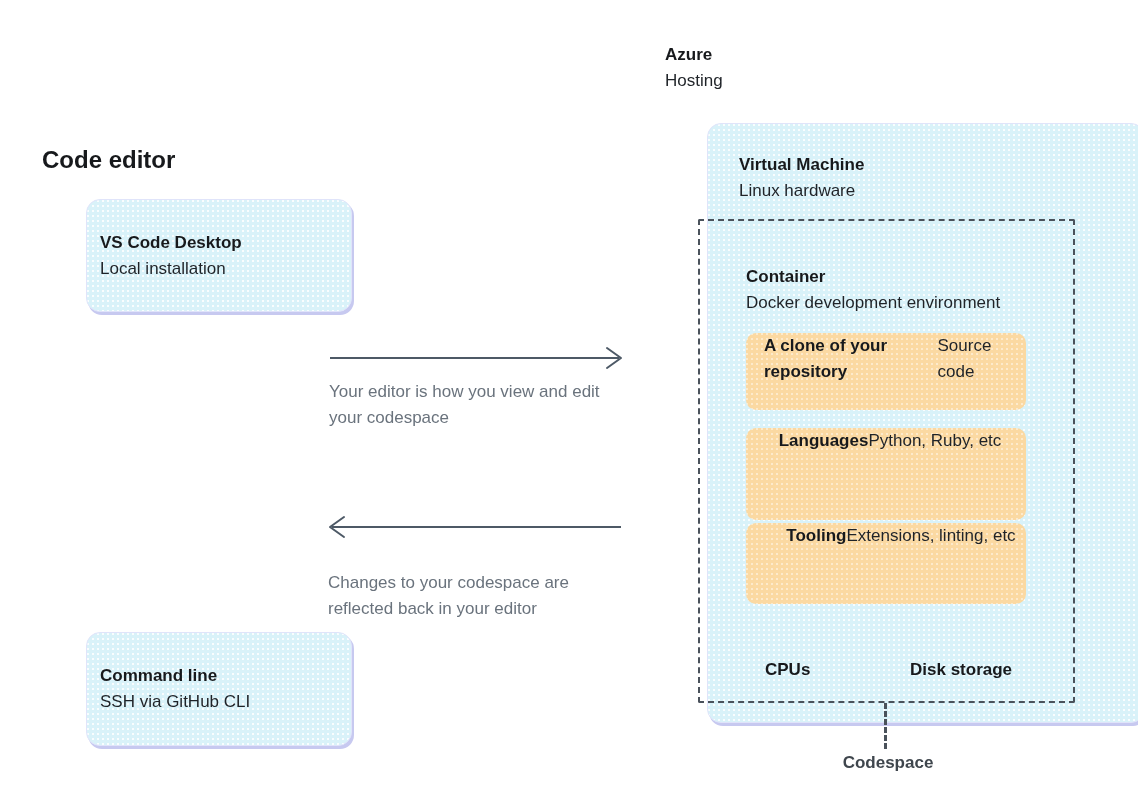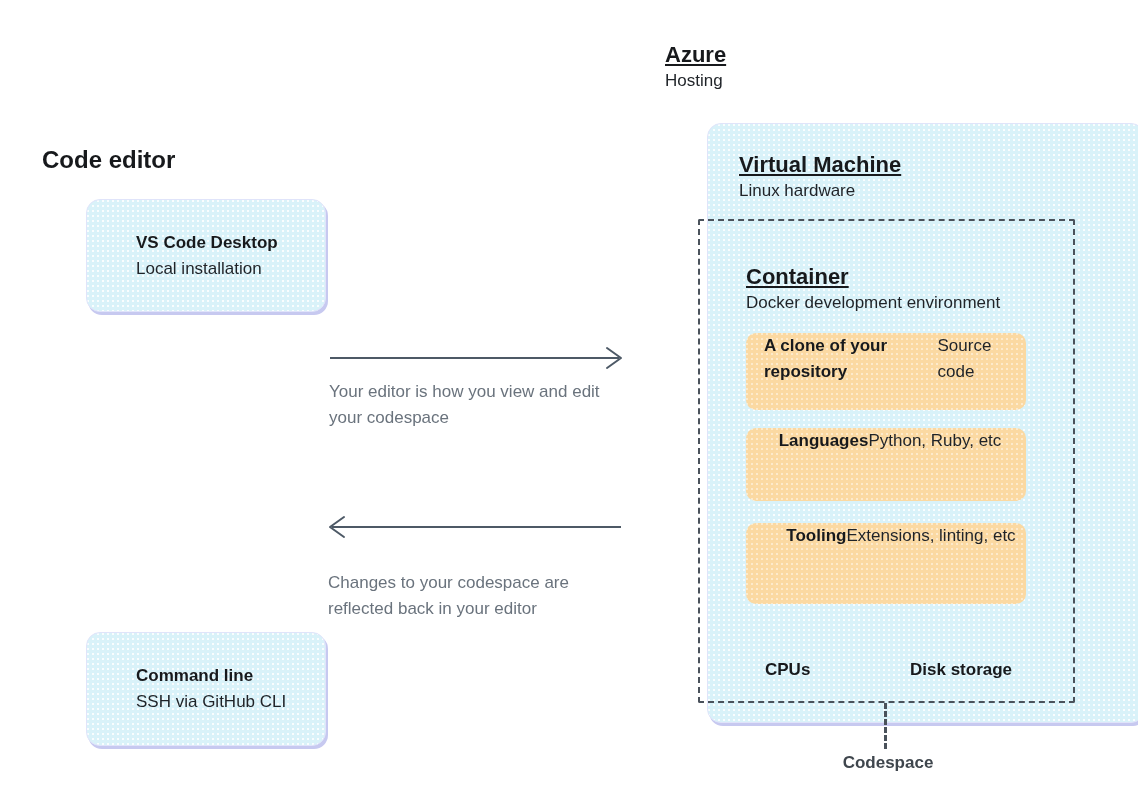--- a/index.html
+++ b/index.html
@@ -17,43 +17,43 @@
     color: #17191c;
   }
   .abs { position: absolute; }
 
   .section-title {
     font-size: 24px;
     font-weight: 700;
     color: #17191c;
     line-height: 26px;
   }
-  .hdr-title { font-size: 22px; font-weight: 700; line-height: 26px; color: #17191c; text-decoration: underline; }
+  .hdr-title { font-size: 17px; font-weight: 700; line-height: 26px; color: #17191c; }
   .hdr-sub   { font-size: 17px; font-weight: 400; line-height: 26px; color: #1f2328; }
 
   
   .blue-fill {
     background-color: #d9f2f9;
     background-image: radial-gradient(circle at 1px 1px, rgba(255,255,255,0.85) 1px, rgba(255,255,255,0) 1.5px);
     background-size: 5px 5px;
   }
   .blue-box {
     border-radius: 14px;
     border: 1px solid #e0e4fa;
     box-shadow: 2px 3px 0 #c7c9f0;
     box-sizing: border-box;
     margin-left: 44px;
   }
   .editor-box {
     left: 42px;
-    width: 240px;
+    width: 266px;
     display: flex;
     flex-direction: column;
     justify-content: center;
-    padding-left: 49px;
+    padding-left: 13px;
     padding-right: 14px;
   }
   .box-title { font-size: 17px; font-weight: 700; line-height: 26px; color: #17191c; }
   .box-sub   { font-size: 17px; font-weight: 400; line-height: 26px; color: #1f2328; }
 
   
   .caption {
     font-size: 17px;
     line-height: 26px;
     color: #6a737d;
@@ -154,21 +154,21 @@
   <div class="abs" style="left:746px; top:264px;">
     <div class="hdr-title">Container</div>
     <div class="hdr-sub">Docker development environment</div>
   </div>
 
   <div class="abs orange-box" style="top:333px; height:77px;">
     <div class="box-title">A clone of your repository</div>
     <div class="box-sub">Source code</div>
   </div>
 
-  <div class="abs orange-box" style="top:428px; height:73px;">
+  <div class="abs orange-box" style="top:428px; height:92px;">
     <div class="box-title">Languages</div>
     <div class="box-sub">Python, Ruby, etc</div>
   </div>
 
   <div class="abs orange-box" style="top:523px; height:81px;padding-left:40px;">
     <div class="box-title">Tooling</div>
     <div class="box-sub">Extensions, linting, etc</div>
   </div>
 
   <div class="abs resource-label" style="left:765px; top:657px;">CPUs</div>

